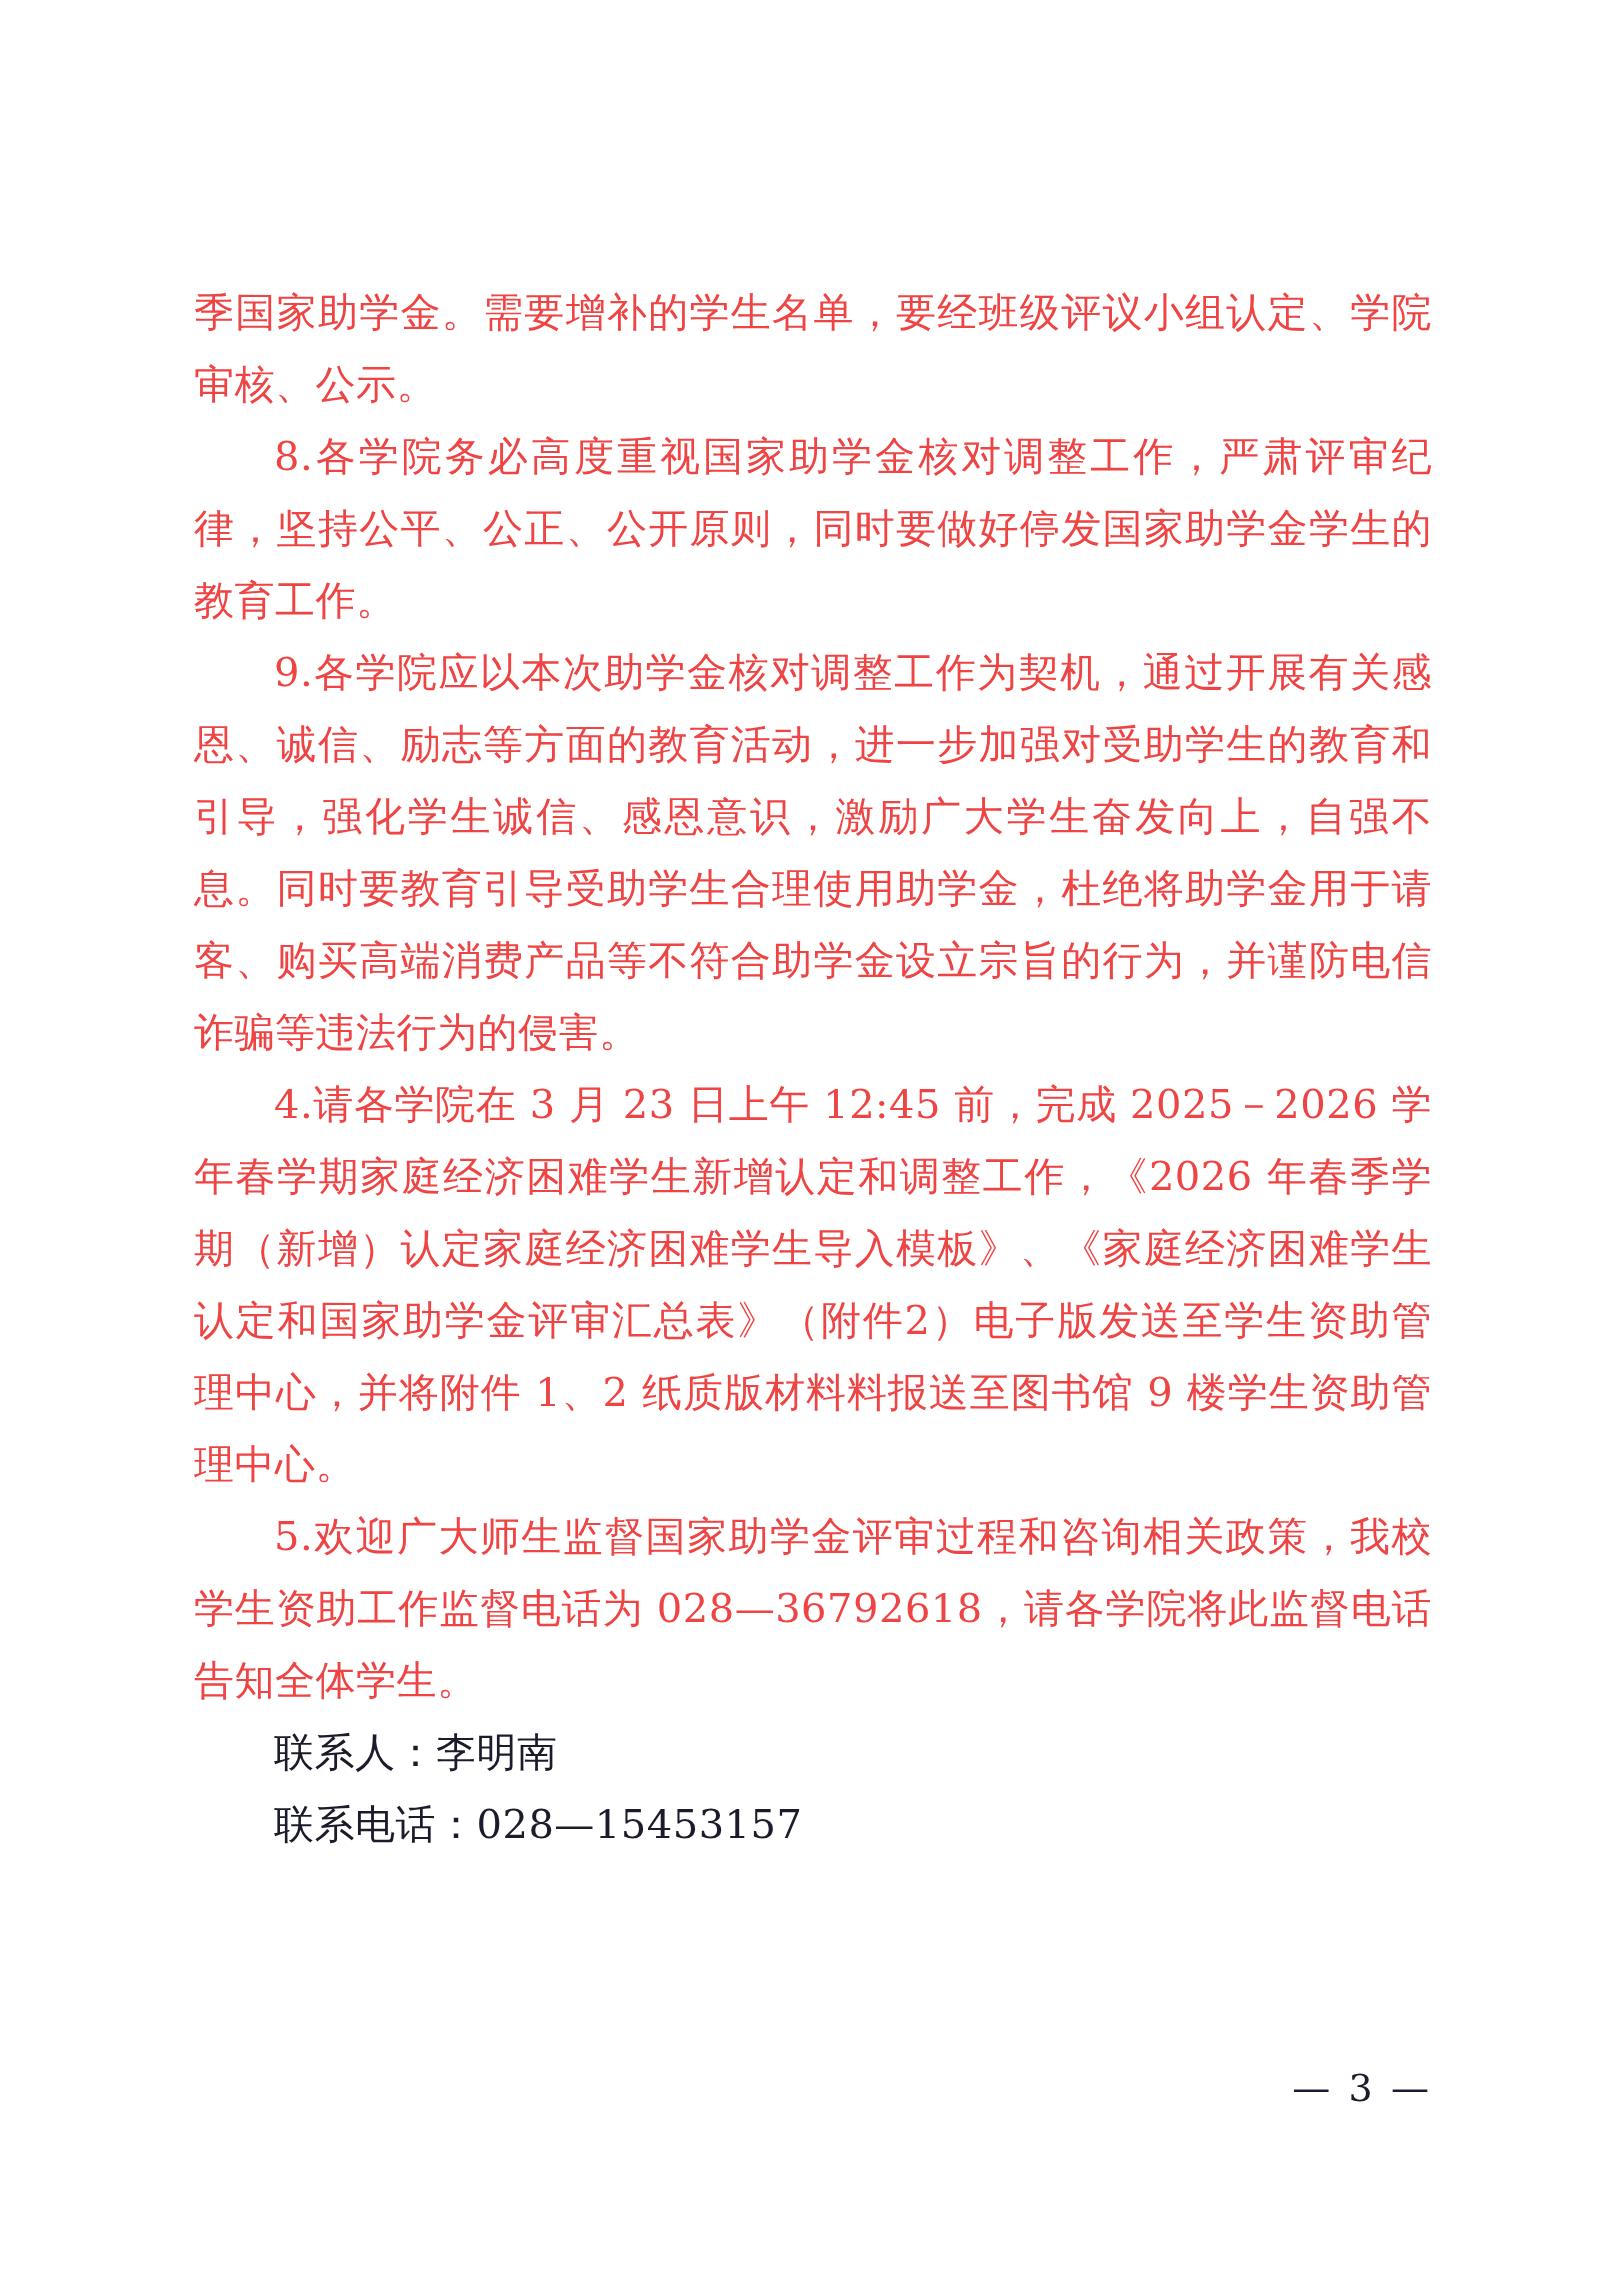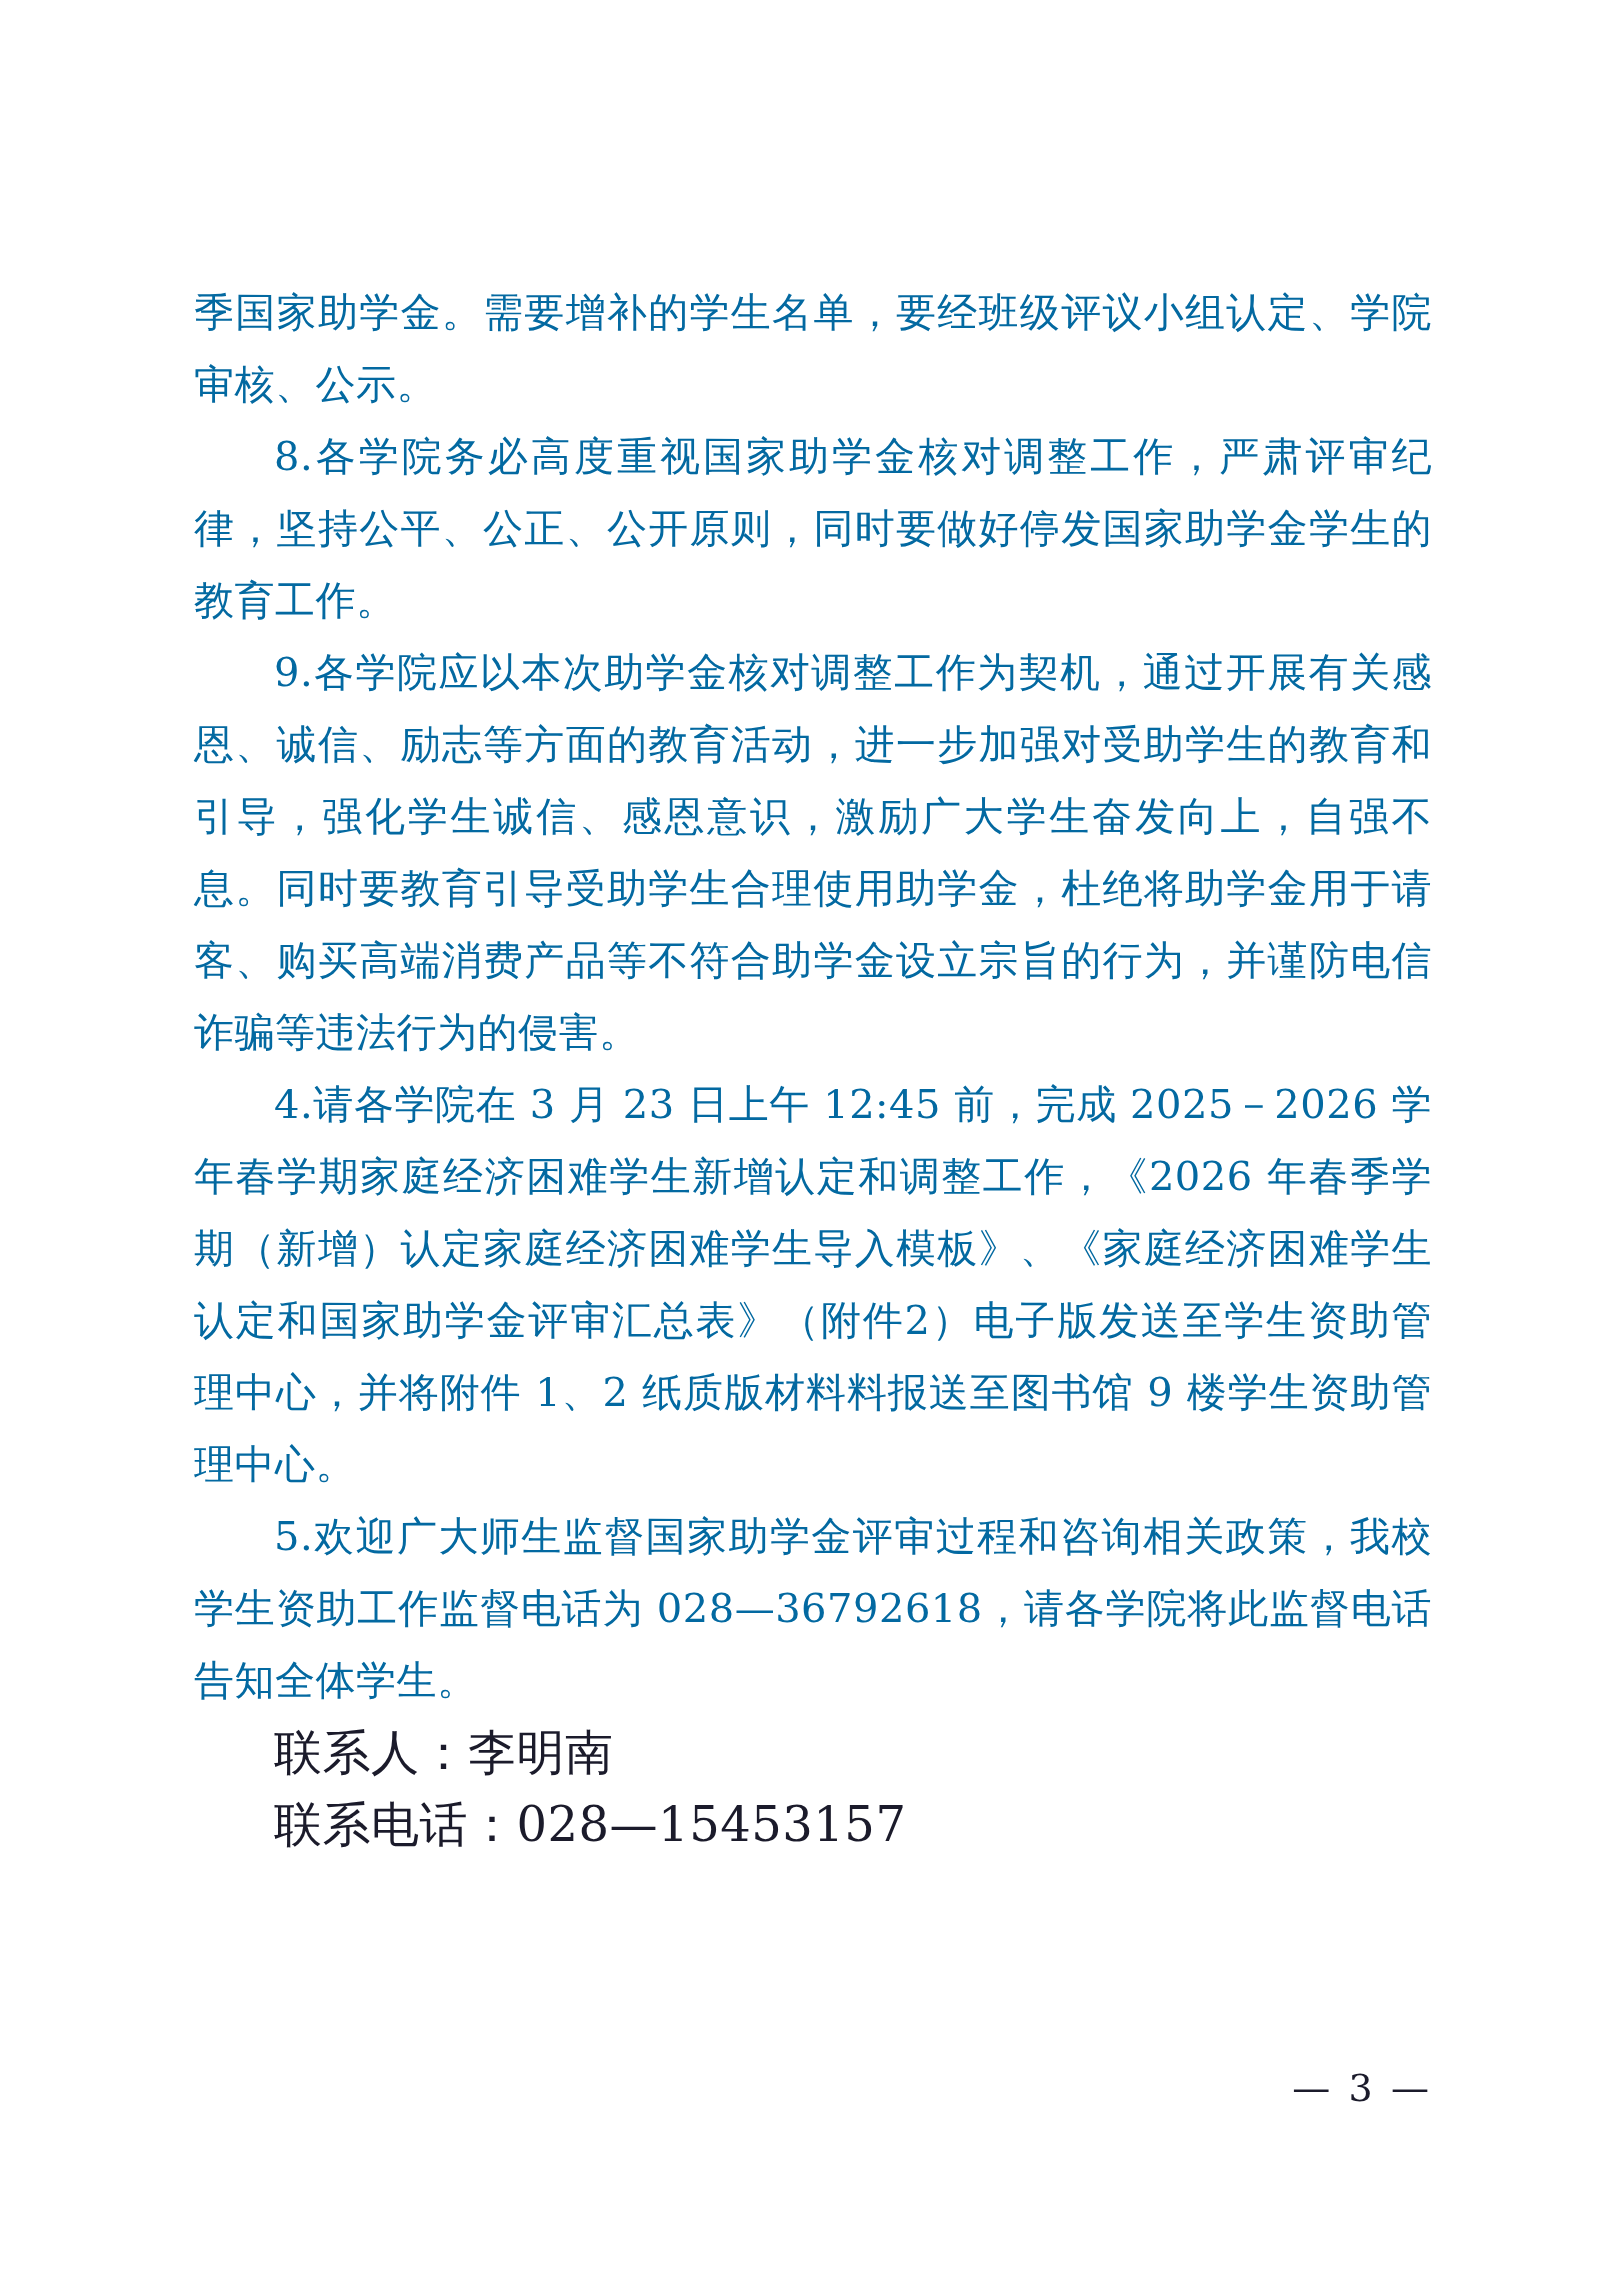--- a/index.html
+++ b/index.html
@@ -21,33 +21,33 @@
   .content {
     position: absolute;
     left: 194px;
     top: 276px;
     width: 1238px;
   }
   .para {
     font-family: "DejaVu Serif", "Liberation Serif", serif;
     font-size: 40px;
     line-height: 72px;
-    color: #0369a1;
+    color: #ef4444;
     text-align: justify;
     text-justify: inter-ideograph;
     letter-spacing: 0.5px;
     margin: 0 0 0 0;
     font-weight: 400;
   }
   .para.indent {
     text-indent: 80px;
   }
   .contact-line {
     font-family: "DejaVu Serif", "Liberation Serif", serif;
-    font-size: 48px;
+    font-size: 40px;
     line-height: 72px;
     color: #1b1b2b;
     text-indent: 80px;
     letter-spacing: 0.5px;
     text-align: left;
     margin: 0;
   }
   .page-number {
     position: absolute;
     left: 0;

